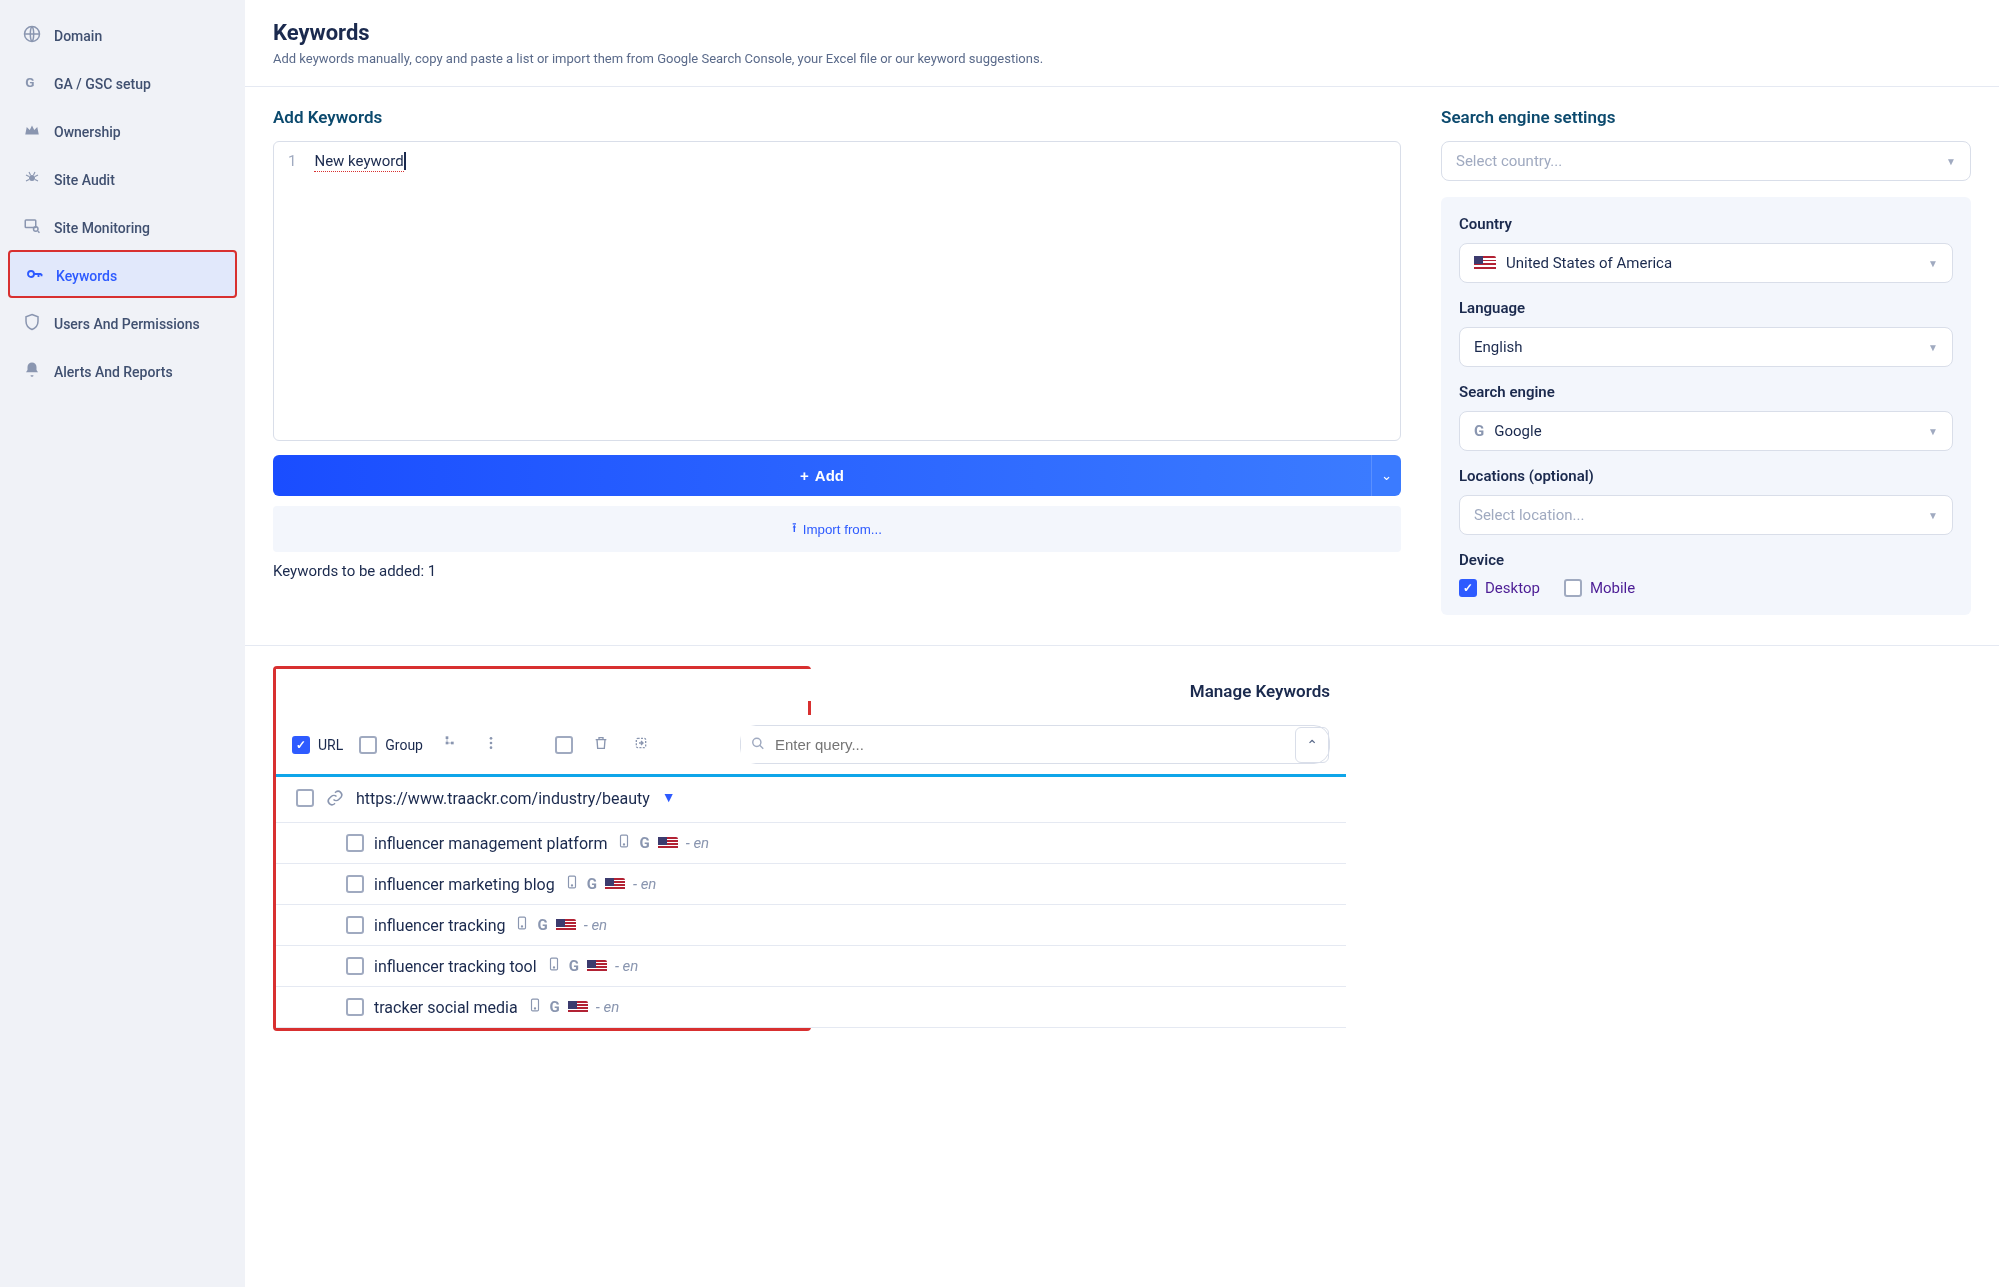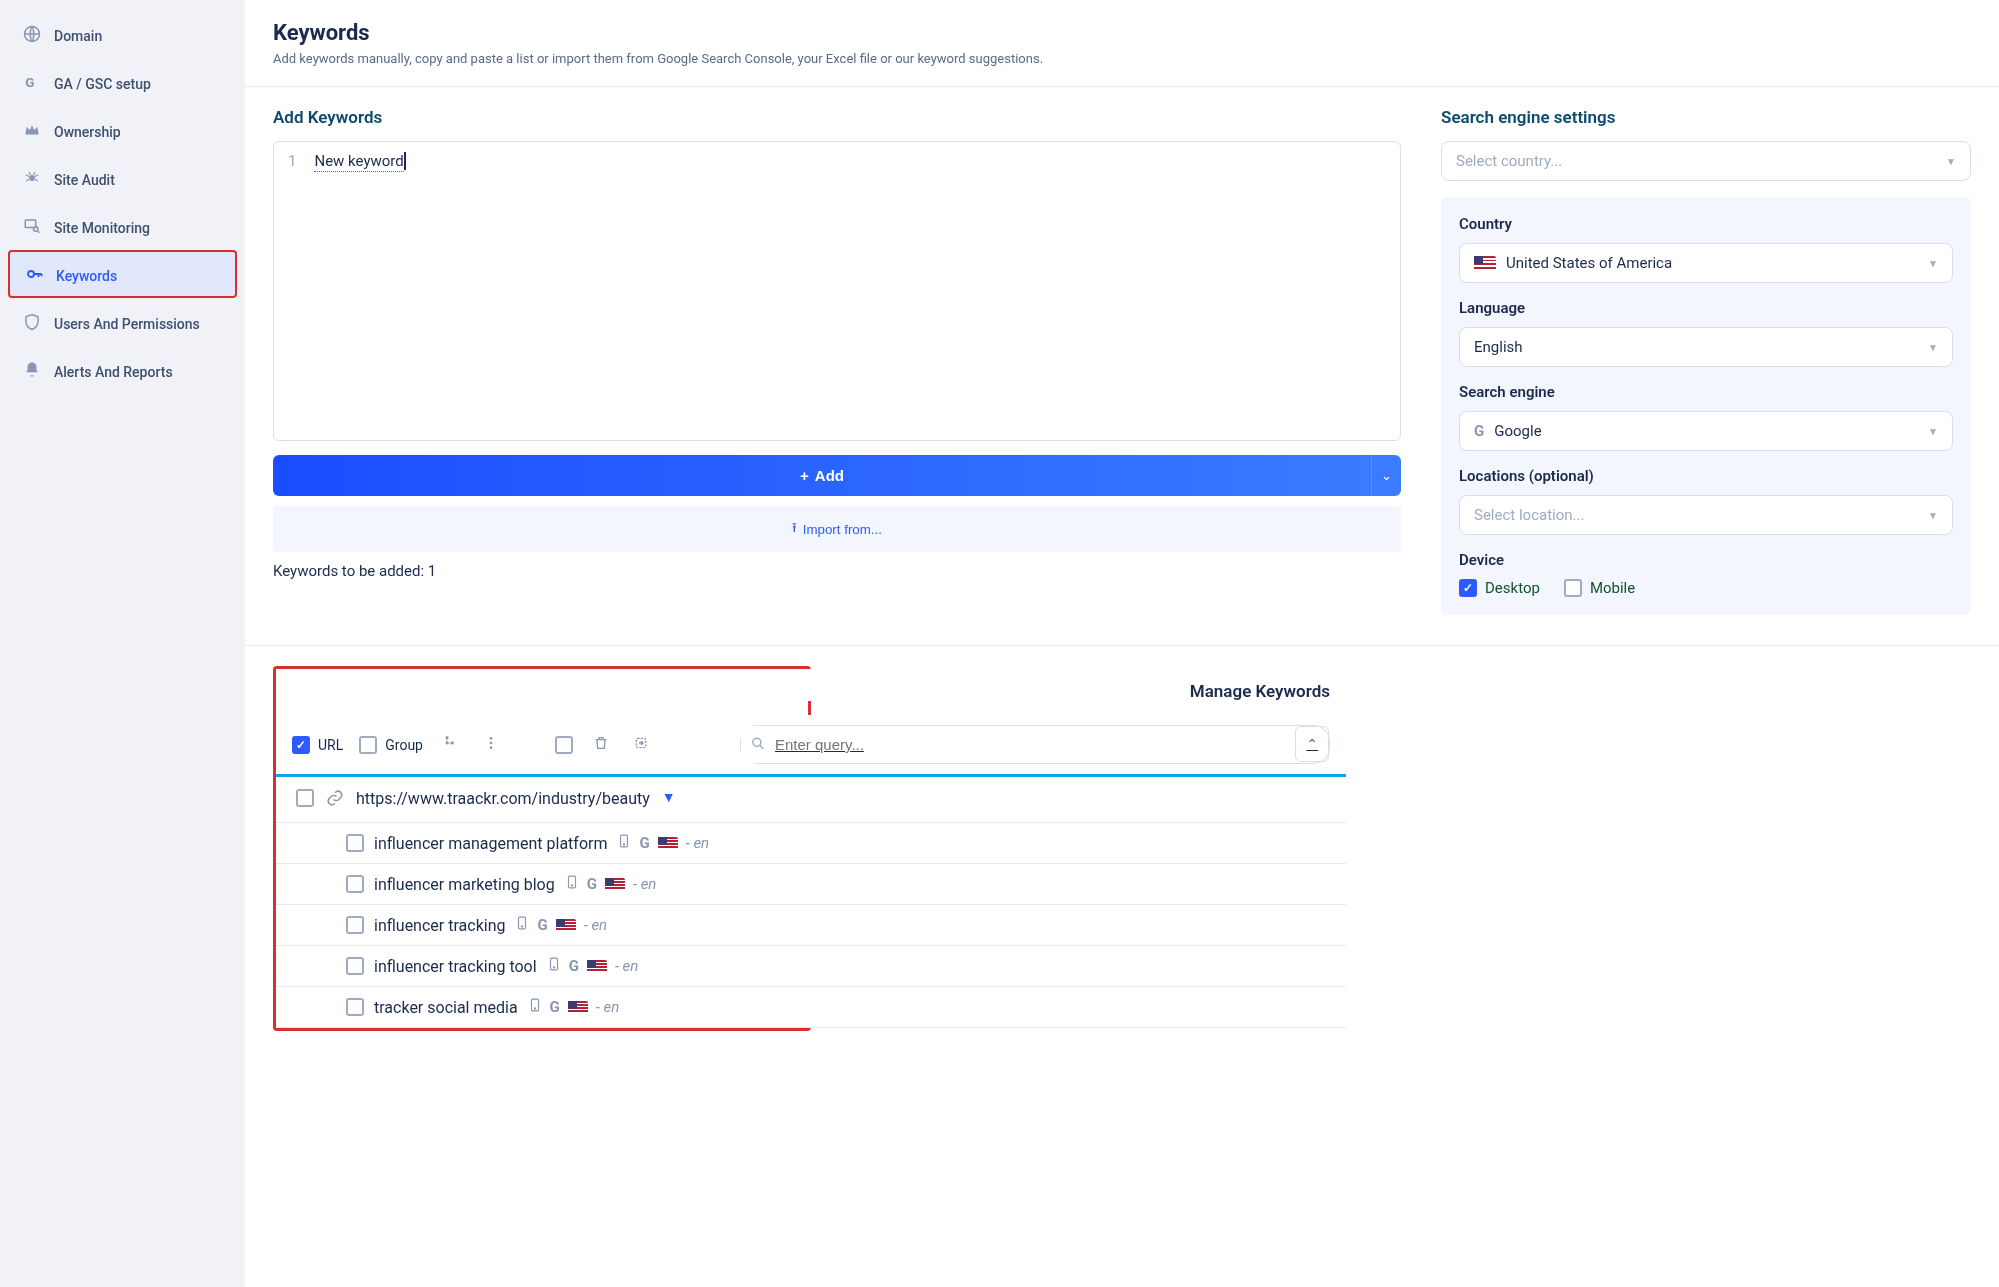--- a/index.html
+++ b/index.html
@@ -42,29 +42,29 @@
 
 .settings-panel { background: #f3f6fc; border-radius: 6px; padding: 18px; }
 .field-label { font-weight: 600; color: #1b2a4e; margin-bottom: 10px; font-size: 15px; }
 .flag { width: 22px; height: 15px; background: linear-gradient(180deg, #b22234 0%, #b22234 12%, #fff 12%, #fff 24%, #b22234 24%, #b22234 36%, #fff 36%, #fff 48%, #b22234 48%, #b22234 60%, #fff 60%, #fff 72%, #b22234 72%, #b22234 84%, #fff 84%, #fff 100%); position: relative; border-radius: 2px; display: inline-block; }
 .flag::before { content:""; position:absolute; top:0; left:0; width:9px; height:8px; background:#3c3b6e; }
 
 .device-row { display: flex; gap: 24px; align-items: center; margin-top: 10px; }
 .cb { width: 18px; height: 18px; border: 2px solid #a0aac0; border-radius: 3px; display: inline-flex; align-items: center; justify-content: center; cursor: pointer; background: #fff; }
 .cb.checked { background: #2e5bff; border-color: #2e5bff; }
 .cb.checked::after { content:"✓"; color:#fff; font-size:12px; font-weight:bold; }
-.cb-label { display: flex; align-items: center; gap: 8px; color: #14532d; font-size: 15px; }
+.cb-label { display: flex; align-items: center; gap: 8px; color: #4c1d95; font-size: 15px; }
 
 .manage { margin: 20px 28px 30px 28px; }
 .manage-title { font-size: 17px; font-weight: 600; margin-bottom: 14px; text-align: right; }
 .manage-box { border: 3px solid #d83030; border-radius: 4px; padding: 0; position: relative; overflow: visible; width: 538px;}
 .manage-toolbar { display: flex; align-items: center; gap: 16px; padding: 10px 16px; border-bottom: 3px solid #0ea5e9; width: 1070px; background:#fff; }
 .tb-check { display: flex; align-items: center; gap: 8px; }
 .tb-icon { color: #8a96b0; cursor: pointer; padding: 4px; }
-.search-wrap { margin-left: auto; position: relative; width: 590px; border: 1px solid #d9dee9; border-radius: 16px; background:#fff; display:flex; align-items:flex-start;text-decoration:underline; }
+.search-wrap { margin-left: auto; position: relative; width: 590px; border: 1px solid #d9dee9; border-radius: 16px; background:#fff; display:flex; align-items:flex-end; }
 .search-input { border: none; padding: 10px 10px 10px 34px; font-size: 15px; width: 100%; border-radius: 6px; outline: none; }
 .search-ic { position: absolute; left: 10px; top: 50%; transform: translateY(-50%); color: #a0aac0; }
 .collapse-btn { width: 36px; height: 36px; border: 1px solid #d9dee9; border-radius: 6px; display:flex; align-items:center; justify-content:center; color:#5a6a8a; cursor:pointer; margin-left:6px; }
 
 .url-row { display: flex; gap: 12px; padding: 12px 20px; border-bottom: 1px solid #e5e9f2; width: 1070px; background:#fff; }
 .link-ic { color: #8a96b0; }
 .url-text { font-size: 16px; color: #1b2a4e; }
 
 .kw-row { display: flex; align-items: center; gap: 10px; padding: 10px 20px 10px 70px; border-bottom: 1px solid #e5e9f2; width: 1070px; background:#fff; }
 .kw-name { font-size: 16px; color: #1b2a4e; }

